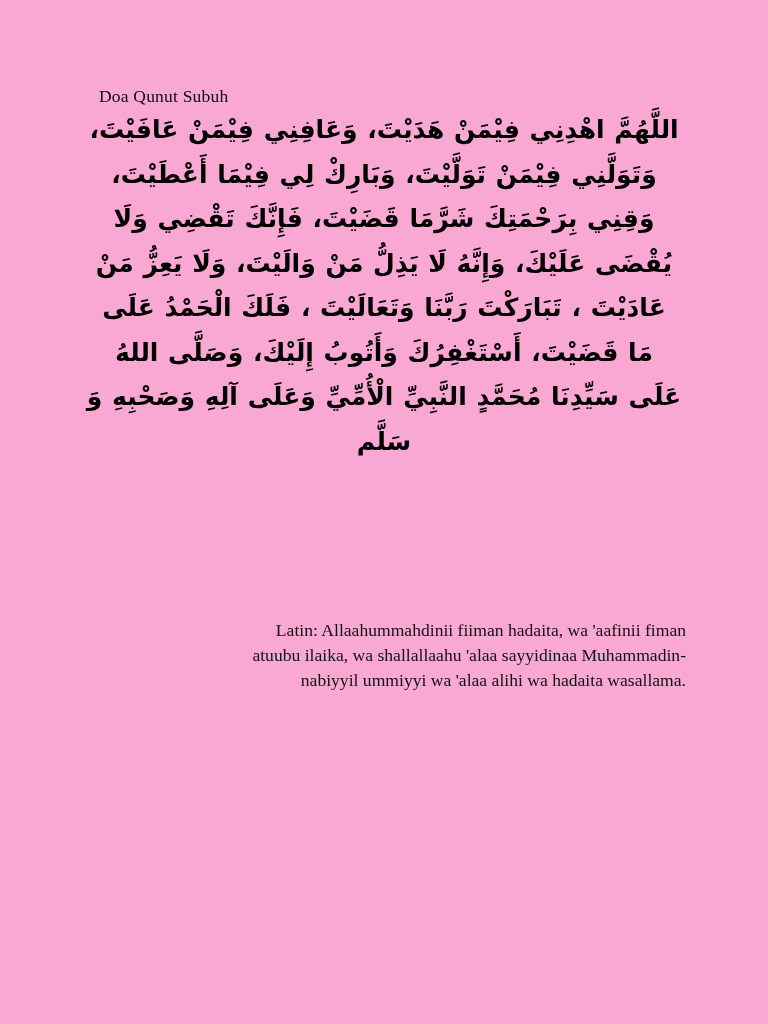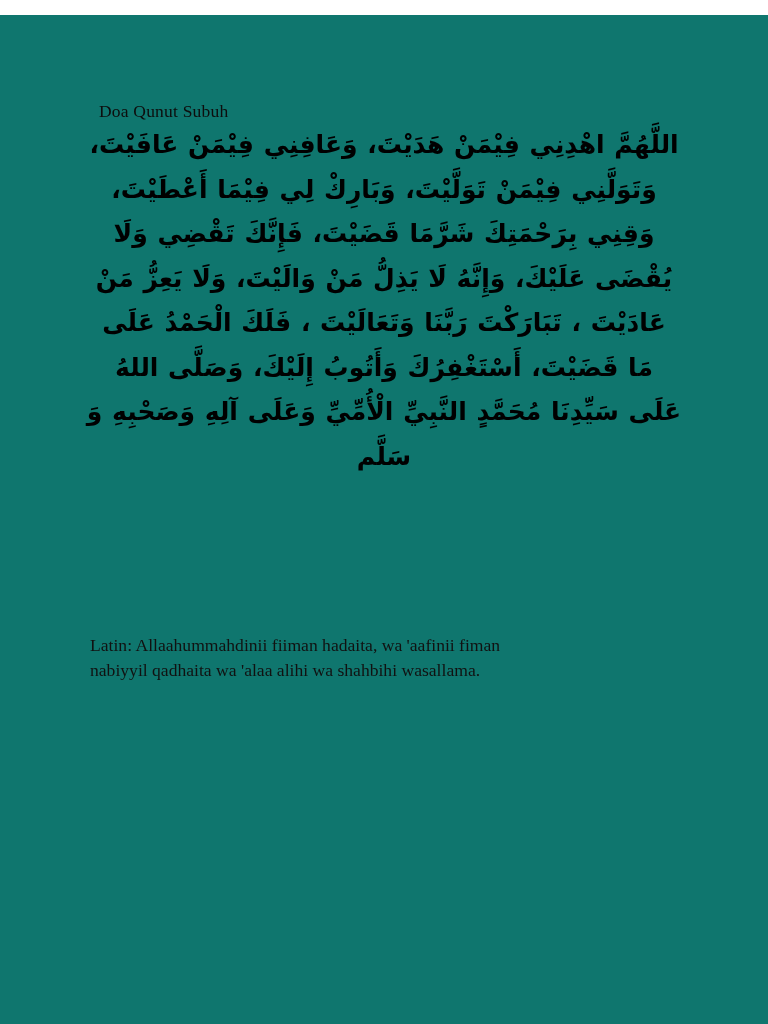--- a/index.html
+++ b/index.html
@@ -14,22 +14,21 @@
     position: relative;
     overflow: hidden;
     font-family: "Liberation Serif", "DejaVu Serif", serif;
     color: #000000;
     -webkit-font-smoothing: antialiased;
   }
 
   .page {
     position: absolute;
     inset: 0;
-    background: #0f766e;
-    margin-top: 15px;
+    background: #f9a8d4;
   }
 
   
   .doc-title {
     position: absolute;
     left: 99px;
     top: 85px;
     font-family: "Liberation Serif", "DejaVu Serif", serif;
     font-size: 17.5px;
     line-height: 22px;
@@ -54,21 +53,21 @@
     color: #000000;
     word-spacing: 1px;
   }
 
   
   .latin-block {
     position: absolute;
     left: 90px;
     top: 618px;
     width: 596px;
-    text-align: left;
+    text-align: right;
     font-family: "Liberation Serif", "DejaVu Serif", serif;
     font-size: 17.6px;
     line-height: 25.2px;
     color: #111111;
   }
   .latin-block .tl-line {
     display: block;
     white-space: pre;
   }
 </style>
@@ -76,16 +75,17 @@
 <body>
 
 <div class="page">
 
   <div class="doc-title">Doa Qunut Subuh</div>
 
   <div class="arabic-block" lang="ar">اللَّهُمَّ اهْدِنِي فِيْمَنْ هَدَيْتَ، وَعَافِنِي فِيْمَنْ عَافَيْتَ، وَتَوَلَّنِي فِيْمَنْ تَوَلَّيْتَ، وَبَارِكْ لِي فِيْمَا أَعْطَيْتَ، وَقِنِي بِرَحْمَتِكَ شَرَّمَا قَضَيْتَ، فَإِنَّكَ تَقْضِي وَلَا يُقْضَى عَلَيْكَ، وَإِنَّهُ لَا يَذِلُّ مَنْ وَالَيْتَ، وَلَا يَعِزُّ مَنْ عَادَيْتَ ، تَبَارَكْتَ رَبَّنَا وَتَعَالَيْتَ ، فَلَكَ الْحَمْدُ عَلَى مَا قَضَيْتَ، أَسْتَغْفِرُكَ وَأَتُوبُ إِلَيْكَ، وَصَلَّى اللهُ عَلَى سَيِّدِنَا مُحَمَّدٍ النَّبِيِّ الْأُمِّيِّ وَعَلَى آلِهِ وَصَحْبِهِ وَ سَلَّم</div>
 
   <div class="latin-block">
       <span class="tl-line">Latin: Allaahummahdinii fiiman hadaita, wa 'aafinii fiman</span>
-      <span class="tl-line">nabiyyil qadhaita wa 'alaa alihi wa shahbihi wasallama.</span>
+      <span class="tl-line">atuubu ilaika, wa shallallaahu 'alaa sayyidinaa Muhammadin-</span>
+      <span class="tl-line">nabiyyil ummiyyi wa 'alaa alihi wa hadaita wasallama.</span>
     </div>
 
 </div>
 
 </body></html>

